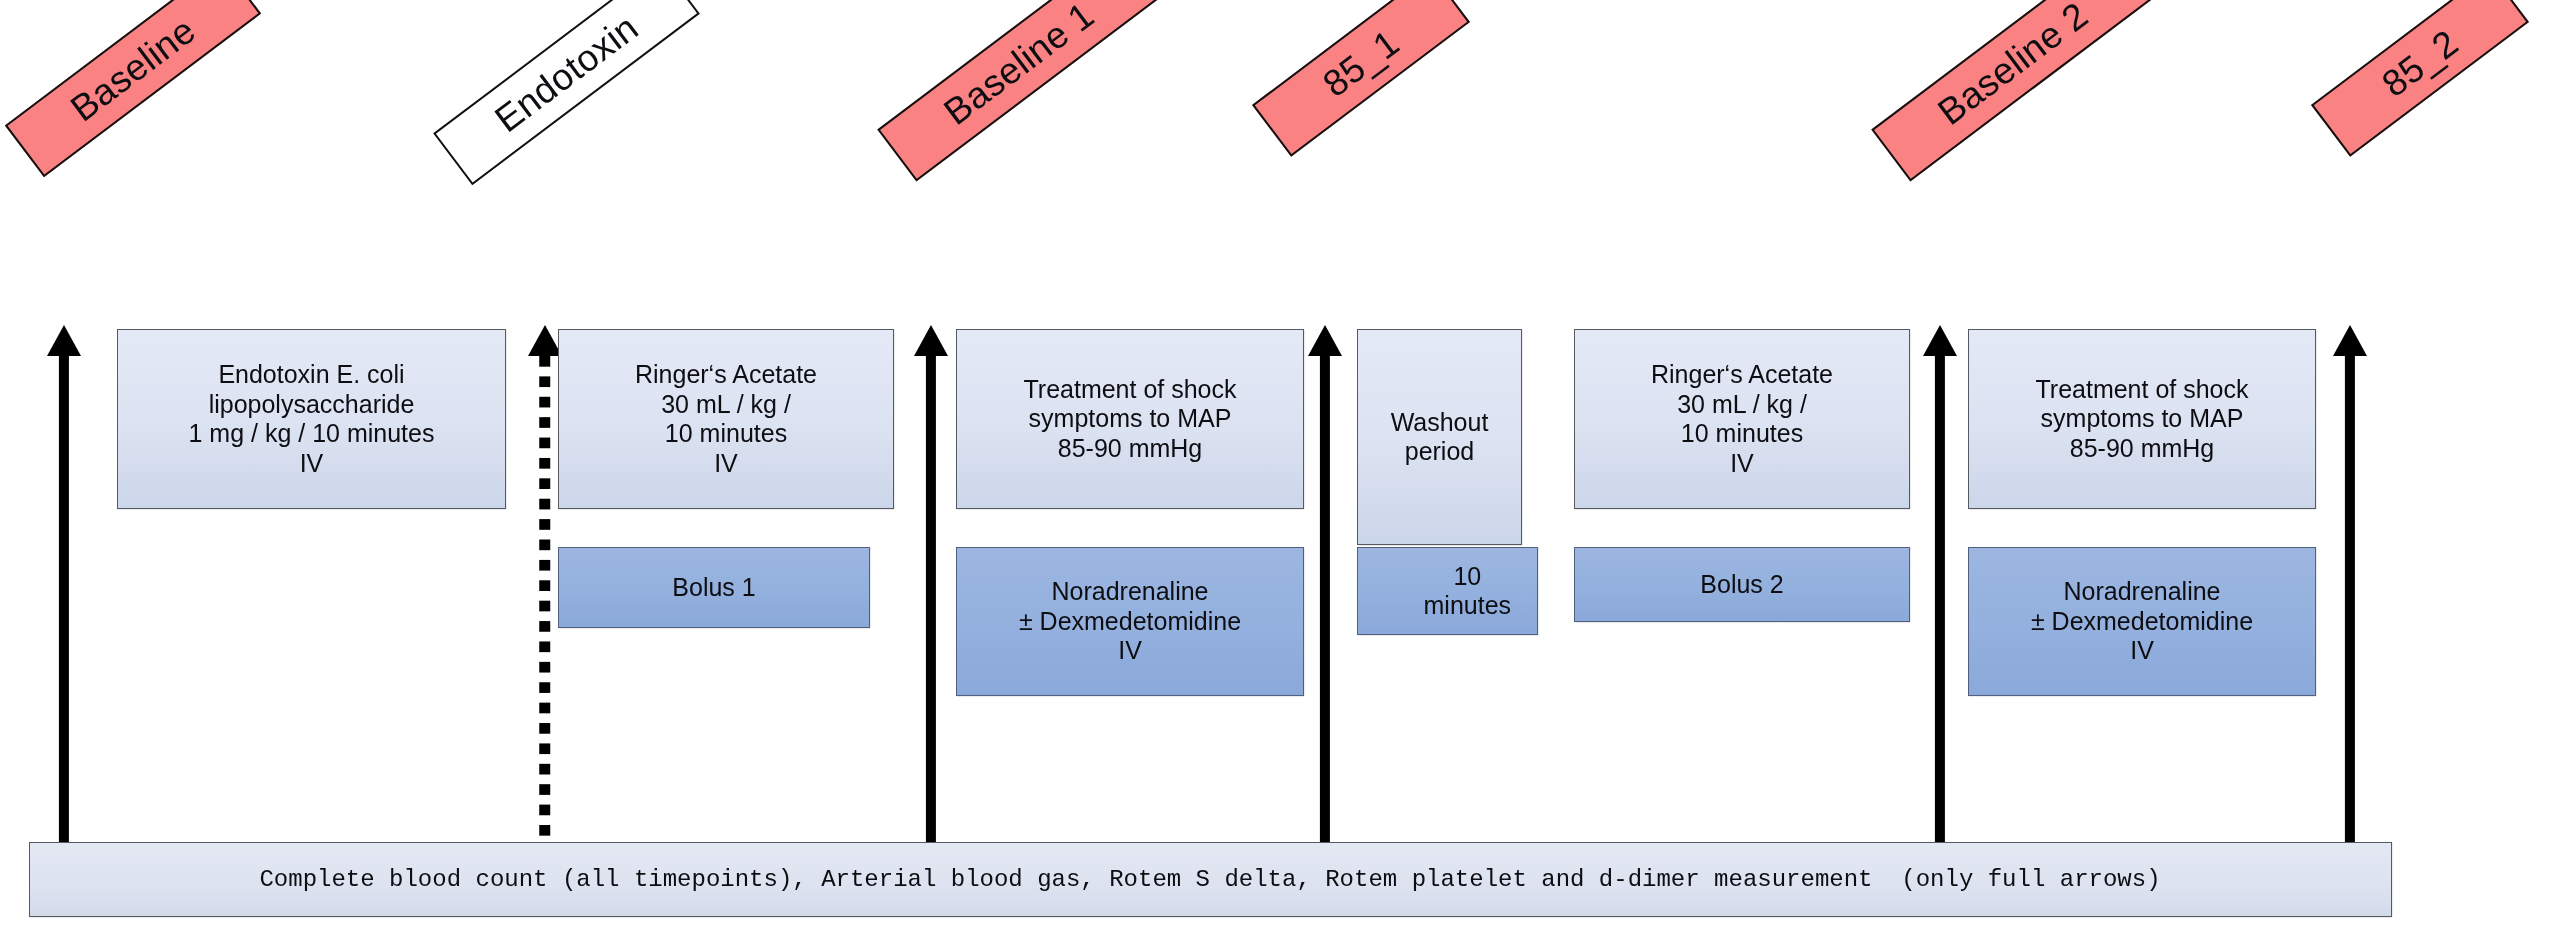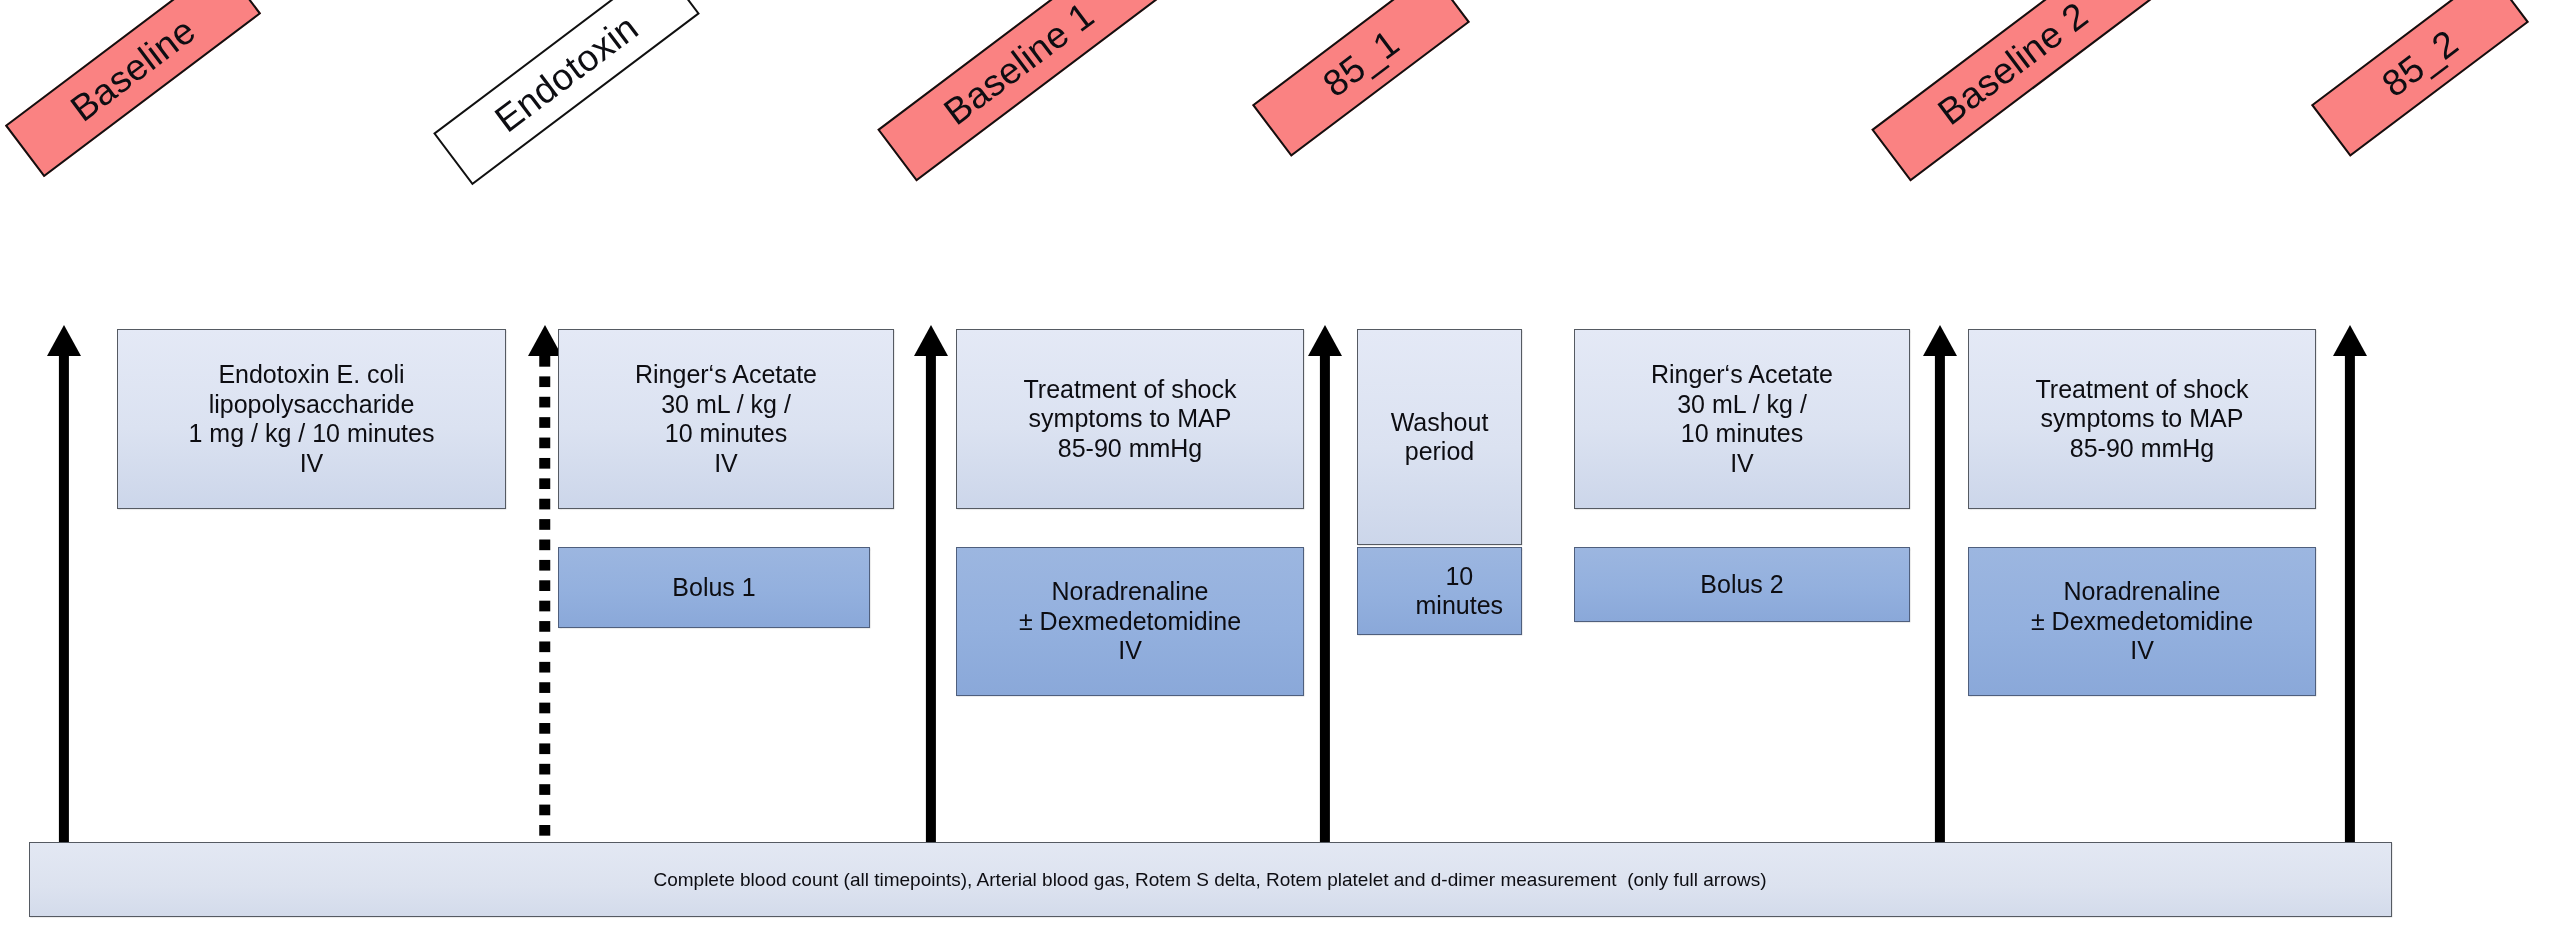--- a/index.html
+++ b/index.html
@@ -87,23 +87,24 @@
   
   #banner{
     position:absolute;
     box-sizing:border-box;
     display:flex;
     align-items:center;
     justify-content:center;
     background:linear-gradient(to bottom,#e3e8f3 0%,#dce2ef 60%,#d3dbeb 100%);
     border:1.4px solid #555a62;
     box-shadow:1.4px 1.4px 1.4px rgba(0,0,0,0.33);
-    font-size:19px;
+    font-size:24px;
     white-space:pre;
     letter-spacing:0px;
+    font-family:Liberation Mono, monospace;
   }
 </style>
 </head>
 <body>
 
 <div id="stage">
 
   <div class="tag red" style="left:-3.4px;top:37px;width:272px;height:65px;transform:rotate(-37deg);">
     <span>Baseline</span>
   </div>
@@ -183,21 +184,21 @@
   <div class="box light" style="left:1968px;top:329px;width:348px;height:180px;">Treatment of shock
 symptoms to MAP
 85-90 mmHg</div>
 
   <div class="box blue" style="left:558px;top:547px;width:312px;height:81px;">Bolus 1</div>
 
   <div class="box blue" style="left:956px;top:547px;width:348px;height:149px;">Noradrenaline
 ± Dexmedetomidine
 IV</div>
 
-  <div class="box blue" style="left:1357px;top:547px;width:165px;height:88px;padding-left:45px;">10
+  <div class="box blue" style="left:1357px;top:547px;width:181px;height:88px;padding-left:45px;">10
 minutes</div>
 
   <div class="box blue" style="left:1574px;top:547px;width:336px;height:75px;">Bolus 2</div>
 
   <div class="box blue" style="left:1968px;top:547px;width:348px;height:149px;">Noradrenaline
 ± Dexmedetomidine
 IV</div>
 
   <div id="banner" style="left:28.5px;top:842px;width:2363px;height:75px;">Complete blood count (all timepoints), Arterial blood gas, Rotem S delta, Rotem platelet and d-dimer measurement  (only full arrows)</div>
 

